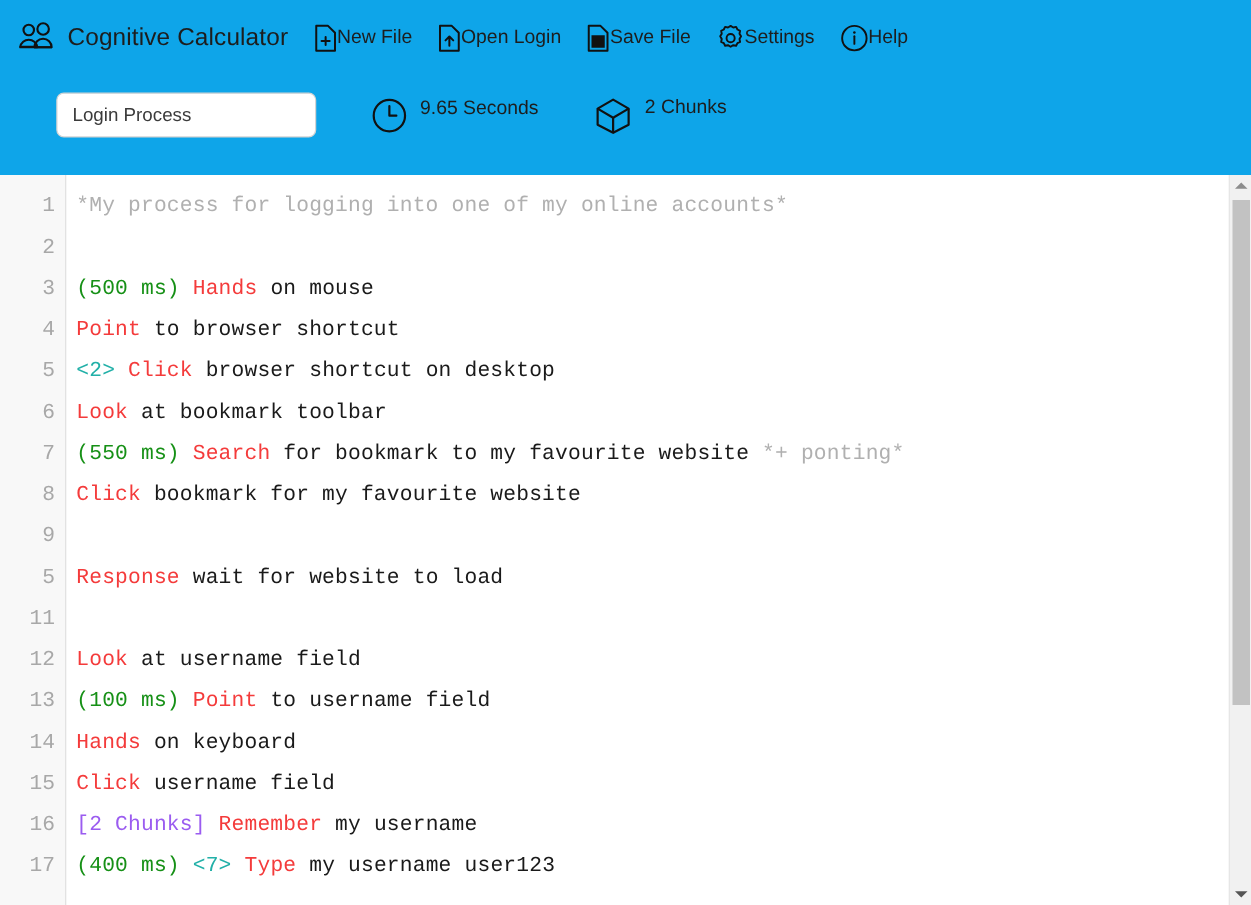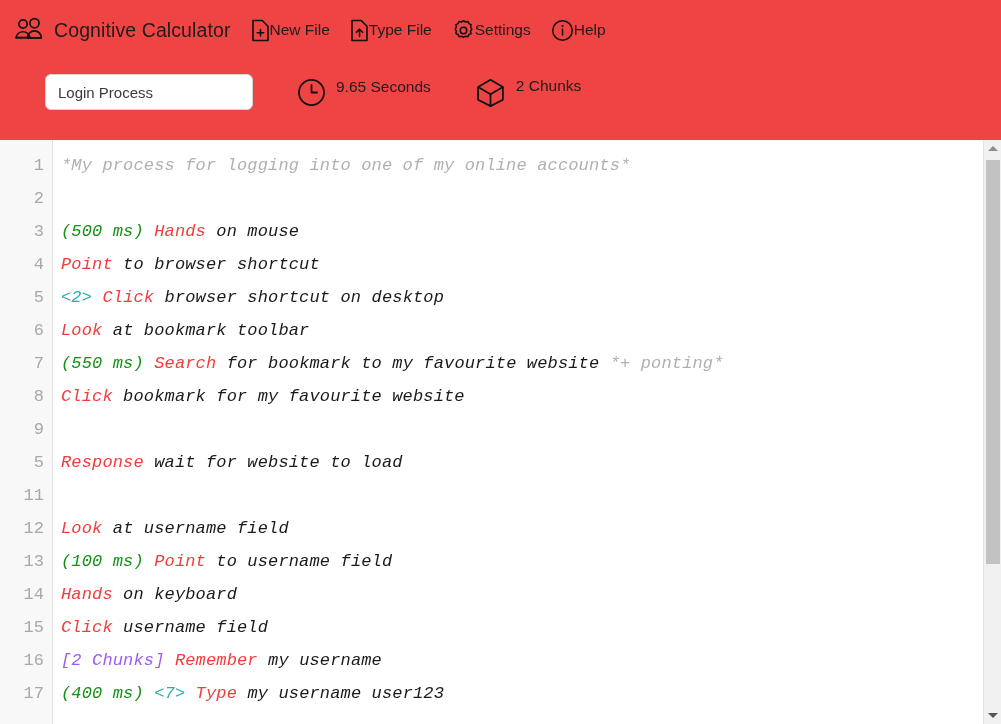--- a/index.html
+++ b/index.html
@@ -15,21 +15,21 @@
     font-family: "Liberation Sans", sans-serif;
     color: #1a1a1a;
     -webkit-font-smoothing: antialiased;
   }
 
   
   #app {
     width: 1001px;
     height: 509px;
     position: relative;
-    background: #ef4444;
+    background: #0ea5e9;
   }
 
   .menubar {
     display: flex;
     align-items: center;
     height: 60px;
     padding: 0 0 0 8px;
     gap: 0;
     box-sizing: border-box;
   }
@@ -144,21 +144,20 @@
     padding-right: 8px;
     box-sizing: border-box;
   }
 
   .code {
     flex: 1 1 auto;
     padding-top: 9px;
     padding-left: 8px;
     overflow: hidden;
     box-sizing: border-box;
-    font-style: italic;
   }
   .code-line {
     font-family: "Liberation Mono", "DejaVu Sans Mono", monospace;
     font-size: 17px;
     line-height: 33px;
     height: 33px;
     white-space: pre;
     color: #1a1a1a;
     letter-spacing: 0.15px;
   }
@@ -247,23 +246,32 @@
       <span class="menu-label">New File</span>
     </div>
 
     <div class="menu-item">
       <span class="icon">
         <svg width="19" height="23" viewBox="0 0 19 23" fill="none" stroke="#111" stroke-width="1.6">
           <path d="M2 1.5 h9.2 L17 7.2 V21.5 H2 Z" stroke-linejoin="round"></path>
           <path d="M9.5 17.5 v-7 M6.4 13.3 L9.5 10.2 L12.6 13.3" stroke-linecap="round" stroke-linejoin="round"></path>
         </svg>
       </span>
-      <span class="menu-label">Type File</span>
-    </div>
-
+      <span class="menu-label">Open Login</span>
+    </div>
+
+    <div class="menu-item">
+      <span class="icon">
+        <svg width="19" height="23" viewBox="0 0 19 23" fill="none" stroke="#111" stroke-width="1.6">
+          <path d="M2 1.5 h9.2 L17 7.2 V21.5 H2 Z" stroke-linejoin="round"></path>
+          <path d="M4.2 9.2 h10.6 v10 H4.2 Z" fill="#111" stroke="none"></path>
+        </svg>
+      </span>
+      <span class="menu-label">Save File</span>
+    </div>
 
     <div class="menu-item">
       <span class="icon">
         <svg width="23" height="23" viewBox="0 0 24 24" fill="none" stroke="#111" stroke-width="1.6">
           <circle cx="12" cy="12" r="3.4"></circle>
           <path d="M12 1.8 l2.2 1.3 2.4 -0.5 1.1 2.2 2.2 1.1 -0.5 2.4 1.3 2.2 -1.3 2.2 0.5 2.4 -2.2 1.1 -1.1 2.2 -2.4 -0.5 -2.2 1.3 -2.2 -1.3 -2.4 0.5 -1.1 -2.2 -2.2 -1.1 0.5 -2.4 -1.3 -2.2 1.3 -2.2 -0.5 -2.4 2.2 -1.1 1.1 -2.2 2.4 0.5 Z" stroke-linejoin="round"></path>
         </svg>
       </span>
       <span class="menu-label">Settings</span>
     </div>

